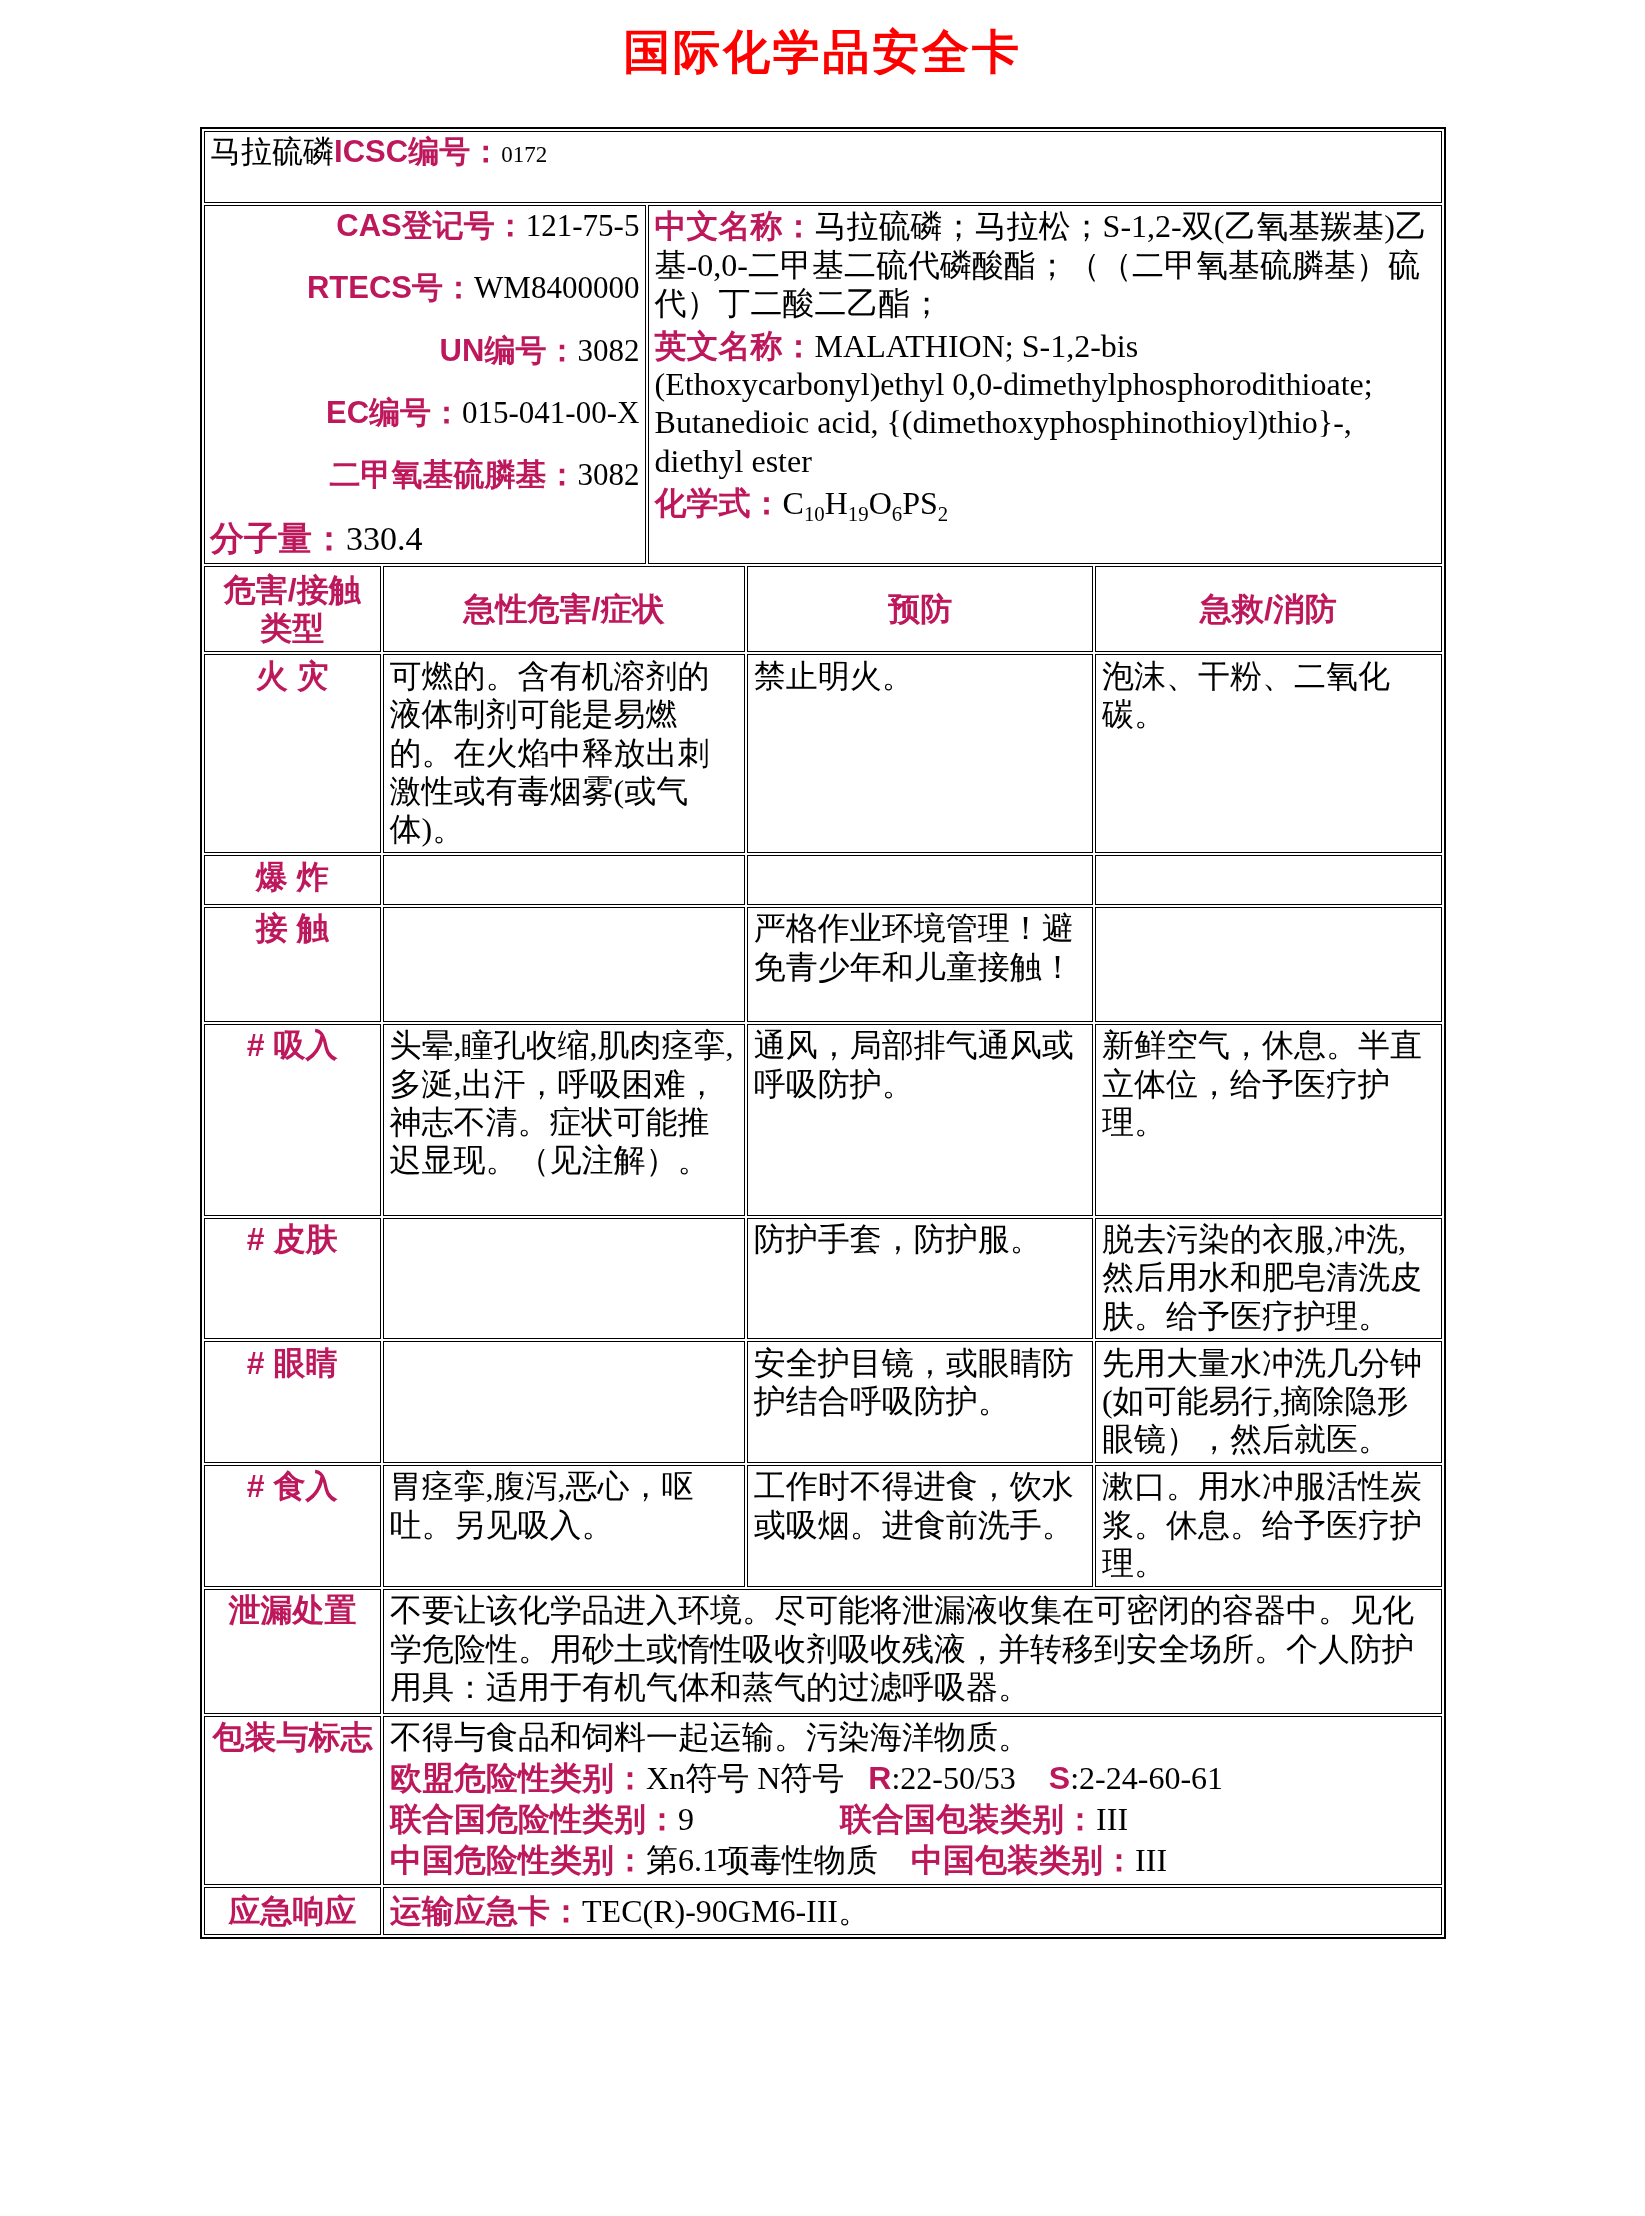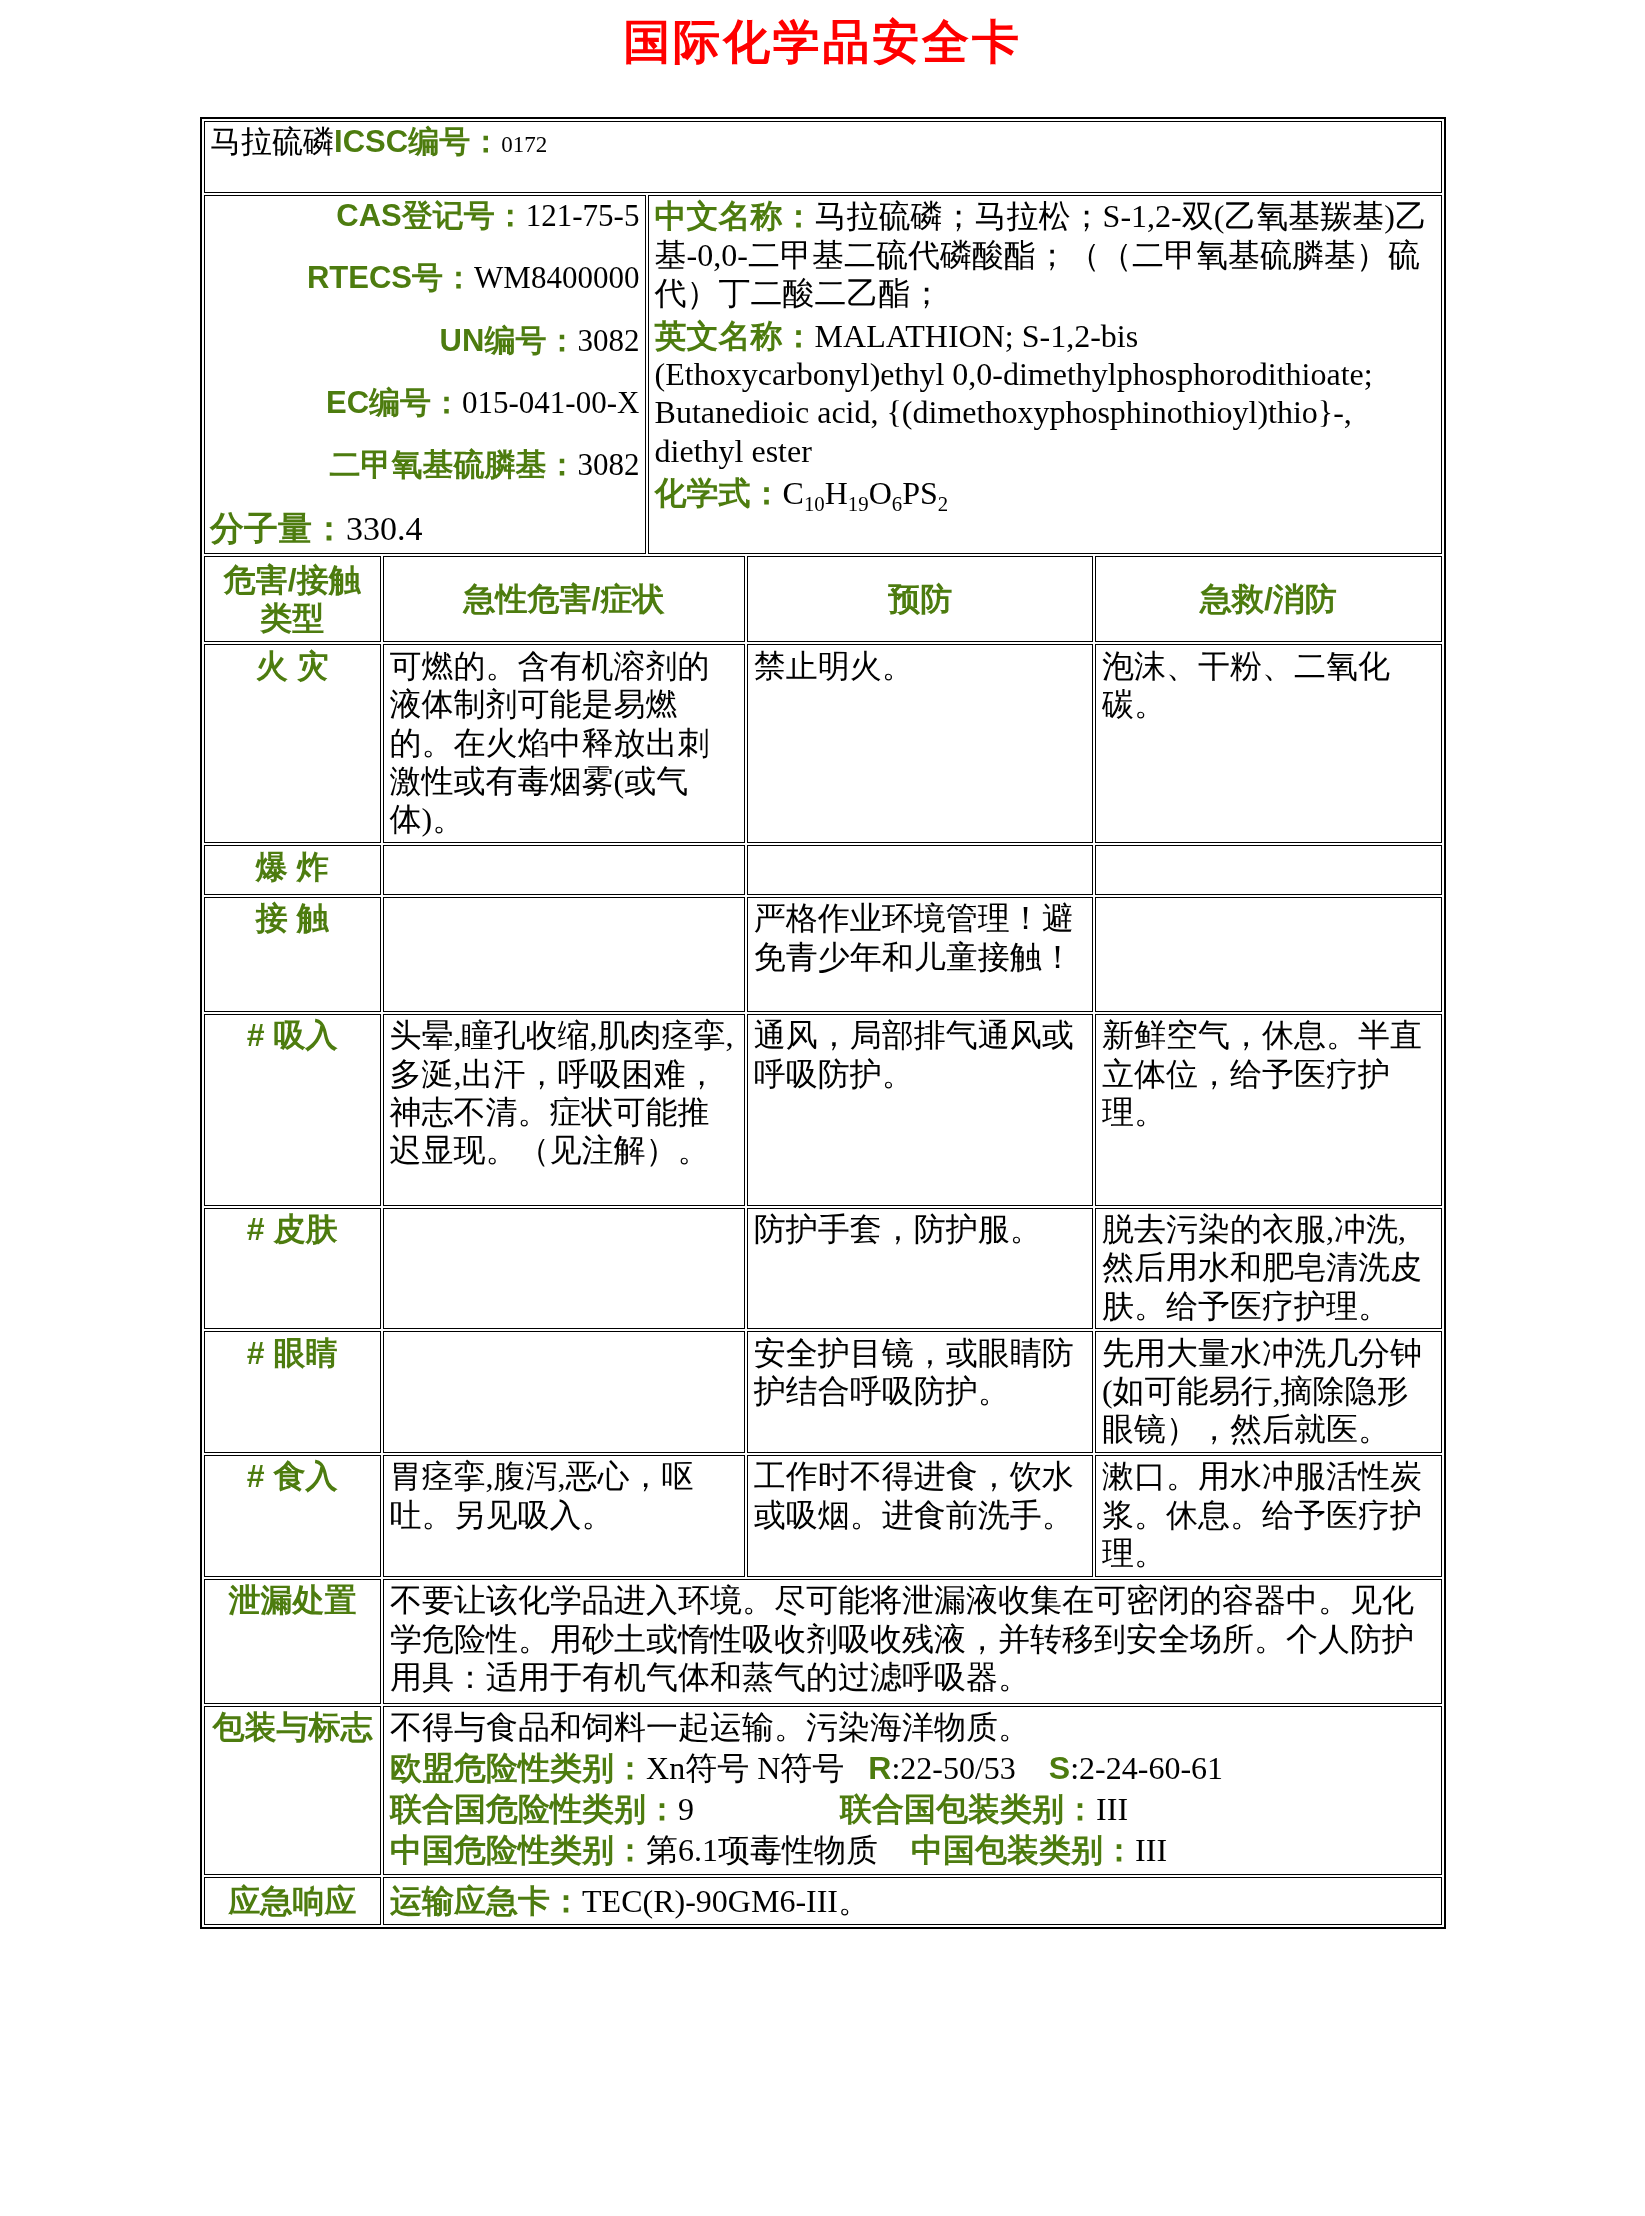--- a/index.html
+++ b/index.html
@@ -2,21 +2,21 @@
 <html style="font-size:11px"><head>
 <meta charset="utf-8">
 <style>
   html,body{margin:0;padding:0;background:#ffffff;}
   body{
     width:1645px;height:2216px;
     font-family:"Liberation Serif","DejaVu Serif",serif;
     color:#000;
     -webkit-font-smoothing:antialiased;
   }
-  .page{width:1645px;box-sizing:border-box;padding-top:11px;}
+  .page{width:1645px;box-sizing:border-box;padding-top:21px;}
   .title{
     margin:0 0 43px 0;
     text-align:center;
     font-family:"Liberation Sans","DejaVu Sans",sans-serif;
     font-weight:bold;
     font-size:47px;
     letter-spacing:2.8px;
     color:#ff0000;
   }
   .card{
@@ -35,21 +35,21 @@
   .card td{
     border:1.4px solid #000;
     padding:1.4px 5.6px;
     vertical-align:top;
     font-size:32px;
     line-height:1.2;
     overflow:hidden;
     word-break:break-word;
   }
   .blue{
-    color:#4d7c0f;
+    color:#be185d;
     font-weight:bold;
     font-family:"Liberation Sans","DejaVu Sans",sans-serif;
   }
   
   .substance-td{height:67px;vertical-align:middle;}
   .substance-flex{display:flex;align-items:center;}
   .substance{font-size:31px;}
   .icsc-value{font-size:23px;}
   .icsc-wrap{font-size:31px;}
   .idrow-td{height:336px;}

